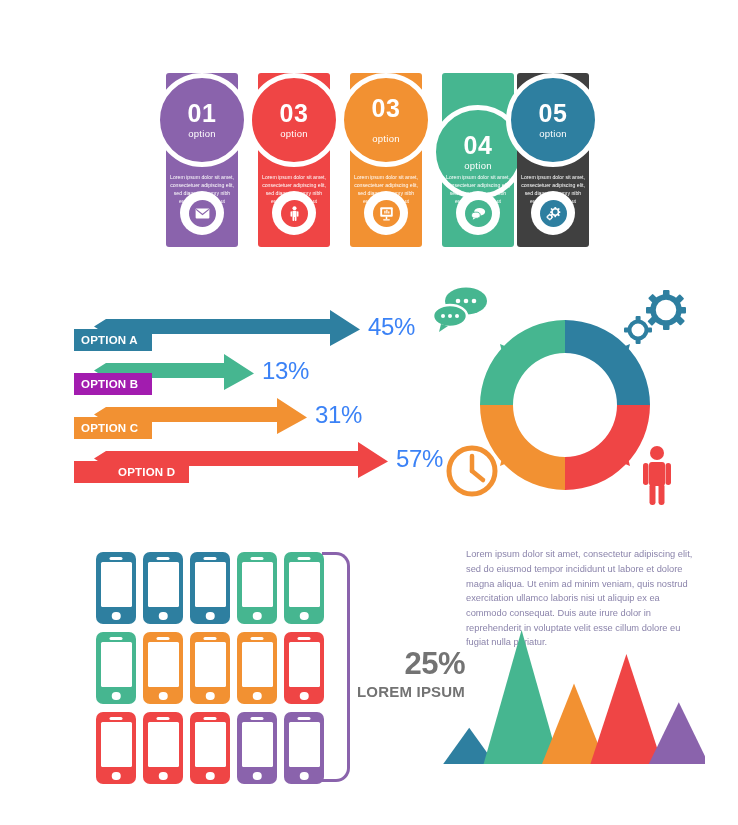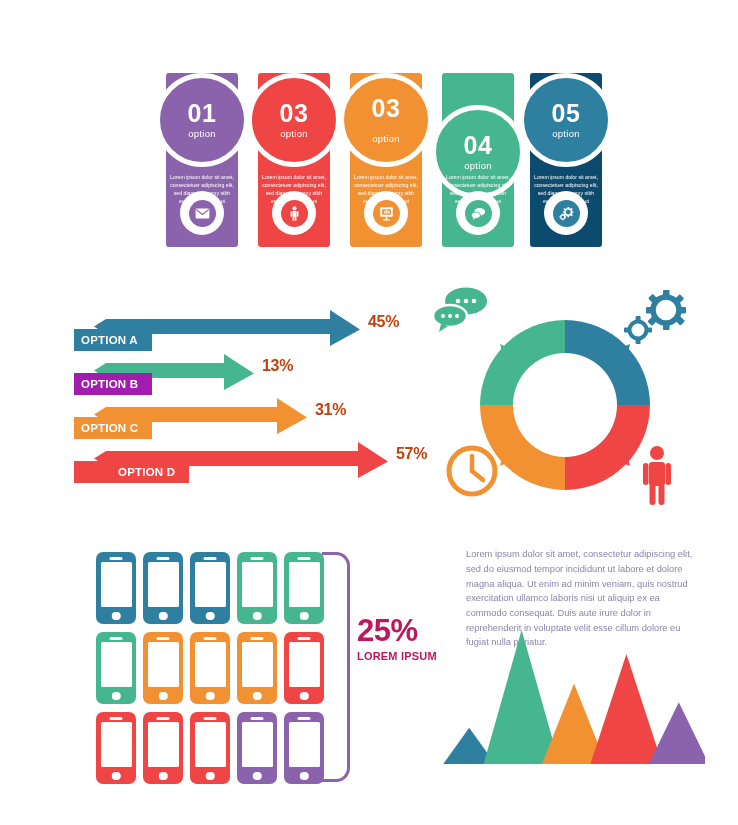--- a/index.html
+++ b/index.html
@@ -23,21 +23,21 @@
      display:flex;align-items:center;justify-content:center;}
   .card-icon-in svg{width:15px;height:15px;}
 
   
   #arrows{position:absolute;left:66px;top:305px;width:375px;height:190px;}
   .arrow-row{position:absolute;left:0;height:46px;}
   .arrow-label{position:absolute;left:8px;top:24px;height:22px;padding:0 7px;
      display:flex;align-items:center;color:#ffffff;font-size:11.5px;
      font-weight:bold;letter-spacing:.2px;z-index:3;}
   .arrow-svg{position:absolute;left:8px;top:0;}
-  .arrow-pct{position:absolute;font-size:16px;font-weight:bold;color:#c2410c;
+  .arrow-pct{position:absolute;font-size:24px;font-weight:normal;color:#3b82f6;
      letter-spacing:-.3px;}
 
   
   #donut{position:absolute;left:432px;top:286px;width:268px;height:222px;}
   #donut svg{position:absolute;left:0;top:0;}
   .donut-icon{position:absolute;}
 
   
   #lorem{position:absolute;left:466px;top:538px;width:236px;
      color:#8b84ab;font-size:9.3px;line-height:1.58;text-align:left;}
@@ -47,23 +47,23 @@
   .phone{position:absolute;width:40px;height:72px;border-radius:7px;}
   .phone-screen{position:absolute;left:4.5px;top:10px;width:31px;height:45px;
      background:#ffffff;border-radius:1.5px;}
   .phone-speaker{position:absolute;left:50%;transform:translateX(-50%);top:5px;
      width:13px;height:2.6px;border-radius:2px;background:#ffffff;}
   .phone-home{position:absolute;left:50%;transform:translateX(-50%);bottom:4px;
      width:8.5px;height:8.5px;border-radius:50%;background:#ffffff;}
   #bracket{position:absolute;left:322px;top:552px;width:28px;height:230px;
      border:3px solid #8a63ac;border-left:none;border-radius:0 14px 14px 0;
      box-sizing:border-box;}
-  #pct25{position:absolute;left:357px;top:615px;color:#be185d;}
+  #pct25{position:absolute;left:357px;top:648px;color:#737373;text-align:right;}
   #pct25 .big{font-size:31px;font-weight:bold;line-height:1;letter-spacing:-.5px;}
-  #pct25 .sub{font-size:11px;font-weight:bold;line-height:1;margin-top:5px;letter-spacing:.2px;}
+  #pct25 .sub{font-size:15px;font-weight:bold;line-height:1;margin-top:5px;letter-spacing:.2px;}
 
   
   #tri{position:absolute;left:443px;top:628px;width:262px;height:140px;}
 </style>
 </head>
 <body>
 
 <div id="cards">
     <div class="card" style="left: 0px; background: rgb(138, 99, 172);">
       <div class="card-circle" style="background: rgb(138, 99, 172);">
@@ -129,21 +129,21 @@
         <div class="card-icon-in" style="background: rgb(70, 182, 144); color: rgb(70, 182, 144);">
           <svg viewBox="0 0 26 22">
             <ellipse cx="15" cy="8" rx="9.5" ry="6.6" fill="#fff"></ellipse>
             <polygon points="10,12 9,18 15,13.6" fill="#fff"></polygon>
             <ellipse cx="8.5" cy="14" rx="7.6" ry="5.4" fill="#fff" stroke="currentColor" stroke-width="1.5"></ellipse>
             <polygon points="4,18 3,22 8,19" fill="#fff"></polygon>
           </svg>
         </div>
       </div>
     </div>
-    <div class="card" style="left: 364px; background: #0c4a6e;">
+    <div class="card" style="left: 351px; background: #404040;">
       <div class="card-circle" style="background: rgb(46, 127, 160);">
         <div class="card-num">05</div>
         <div class="card-opt">option</div>
       </div>
       <div class="card-text">Lorem ipsum dolor sit amet, consectetuer adipiscing elit, sed diam nonummy nibh euismod tincidunt ut</div>
       <div class="card-icon-out">
         <div class="card-icon-in" style="background: rgb(46, 127, 160); color: rgb(46, 127, 160);">
           <svg viewBox="0 0 26 24">
             <circle cx="16" cy="9.5" r="5.6" fill="none" stroke="#fff" stroke-width="2.6"></circle>
             <g fill="#fff">

